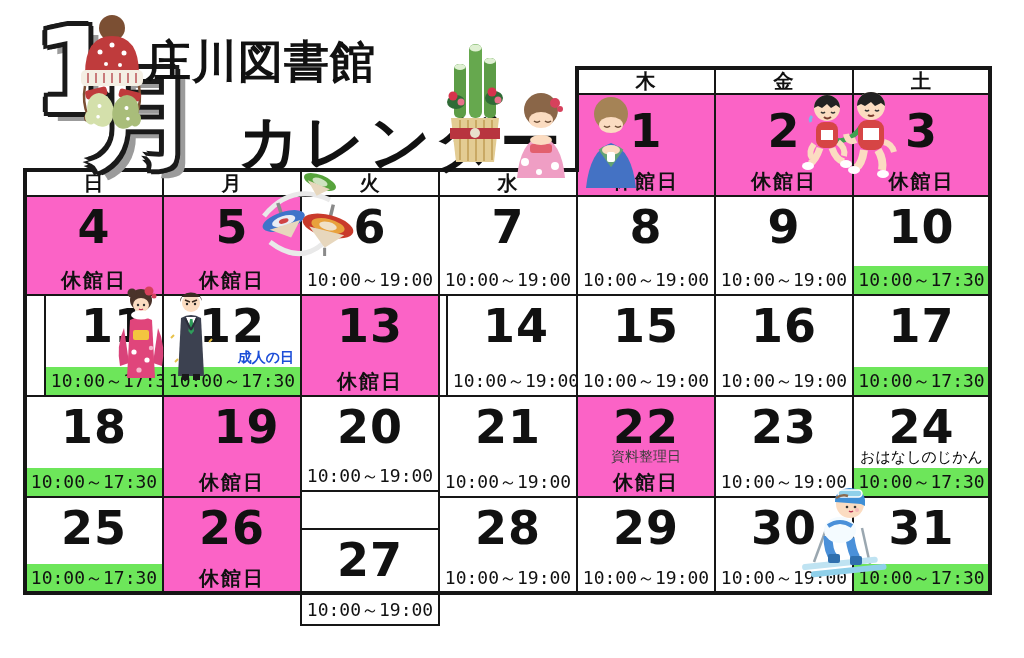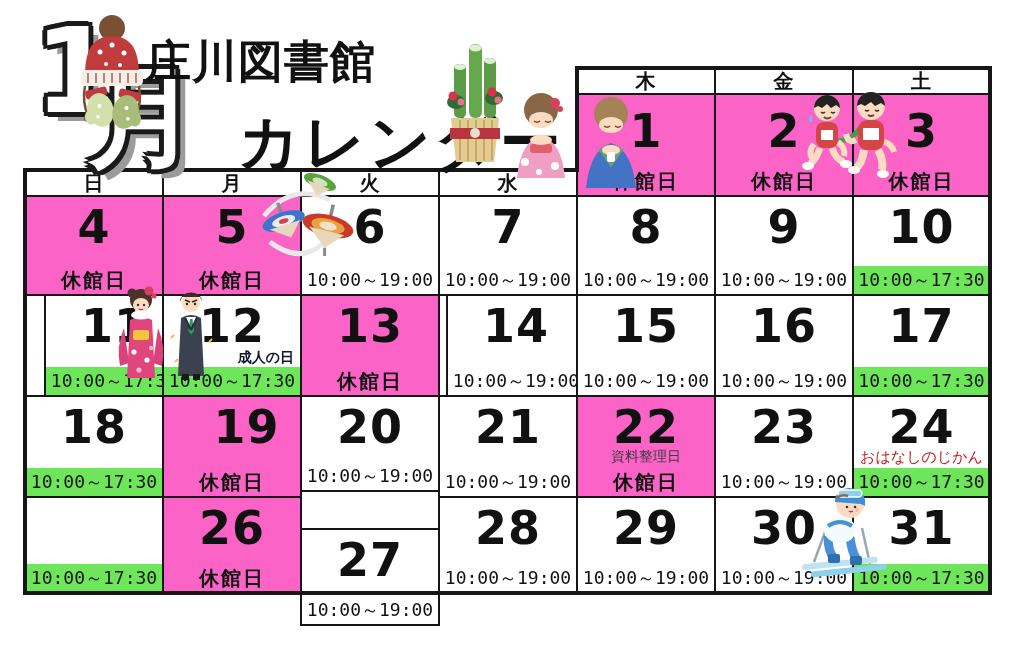--- a/index.html
+++ b/index.html
@@ -13,23 +13,23 @@
   .cell.closed{background:#fb63c6;}
   .num{text-align:center;font-size:46px;font-weight:bold;line-height:1.05;margin-top:6px;letter-spacing:1px;}
   .r0 .num{margin-top:12px;}
   .band{position:absolute;left:0;right:0;bottom:0;height:28px;display:flex;align-items:center;
         justify-content:center;font-size:18px;font-family:"DejaVu Sans Mono","Liberation Mono",monospace;
         letter-spacing:0px;white-space:nowrap;}
   .band.green{background:#6de65a;}
   .band.closedtxt{font-size:20px;font-weight:bold;letter-spacing:2px;
         font-family:"DejaVu Sans","Liberation Sans",sans-serif;}
   .note{position:absolute;left:0;right:0;bottom:30px;text-align:center;font-size:14px;line-height:1;}
-  .note.red{color:#0f172a;font-weight:bold;left:auto;right:6px;bottom:31px;}
+  .note.red{color:#1d4ed8;font-weight:bold;left:auto;right:6px;bottom:31px;}
   .note.gray{color:#3d3d3d;bottom:33px;}
-  .note.blue{color:#b91c1c;font-size:15px;bottom:31px;}
+  .note.blue{color:#000000;font-size:15px;bottom:31px;}
   
   #outline{position:absolute;left:0;top:0;z-index:3;pointer-events:none;}
   
   .titlebit{position:absolute;z-index:4;font-weight:bold;}
   .mnum,.mkan{position:absolute;z-index:4;font-weight:bold;color:#fff;line-height:1;
     text-shadow:-4px -4px 0 #1a1a1a,4px -4px 0 #1a1a1a,-4px 4px 0 #1a1a1a,4px 4px 0 #1a1a1a,
                 -5px 0 0 #1a1a1a,5px 0 0 #1a1a1a,0 -5px 0 #1a1a1a,0 5px 0 #1a1a1a,
                 10px 9px 0 #9b9b9b;}
   .mnum{left:34px;top:12px;font-size:118px;}
   .mkan{left:88px;top:62px;font-size:110px;}
@@ -144,20 +144,21 @@
       <div class="cell day r3 open" style="left: 714px; top: 395px; width: 140px; height: 103px;">
         <div class="num">23</div>
         <div class="band">10:00～19:00</div>
       </div>
       <div class="cell day r3 short" style="left: 852px; top: 395px; width: 139px; height: 103px;">
         <div class="num">24</div>
         <div class="note blue">おはなしのじかん</div>
         <div class="band green">10:00～17:30</div>
       </div>
       <div class="cell day r4 short" style="left: 24px; top: 496px; width: 140px; height: 98px;">
+        <div class="num">25</div>
         <div class="band green">10:00～17:30</div>
       </div>
       <div class="cell day r4 closed" style="left: 162px; top: 496px; width: 140px; height: 98px;">
         <div class="num">26</div>
         <div class="band closedtxt">休館日</div>
       </div>
       <div class="cell day r4 open" style="left: 300px; top: 496px; width: 140px; height: 98px; margin-top: 32px;">
         <div class="num">27</div>
         <div class="band">10:00～19:00</div>
       </div>

